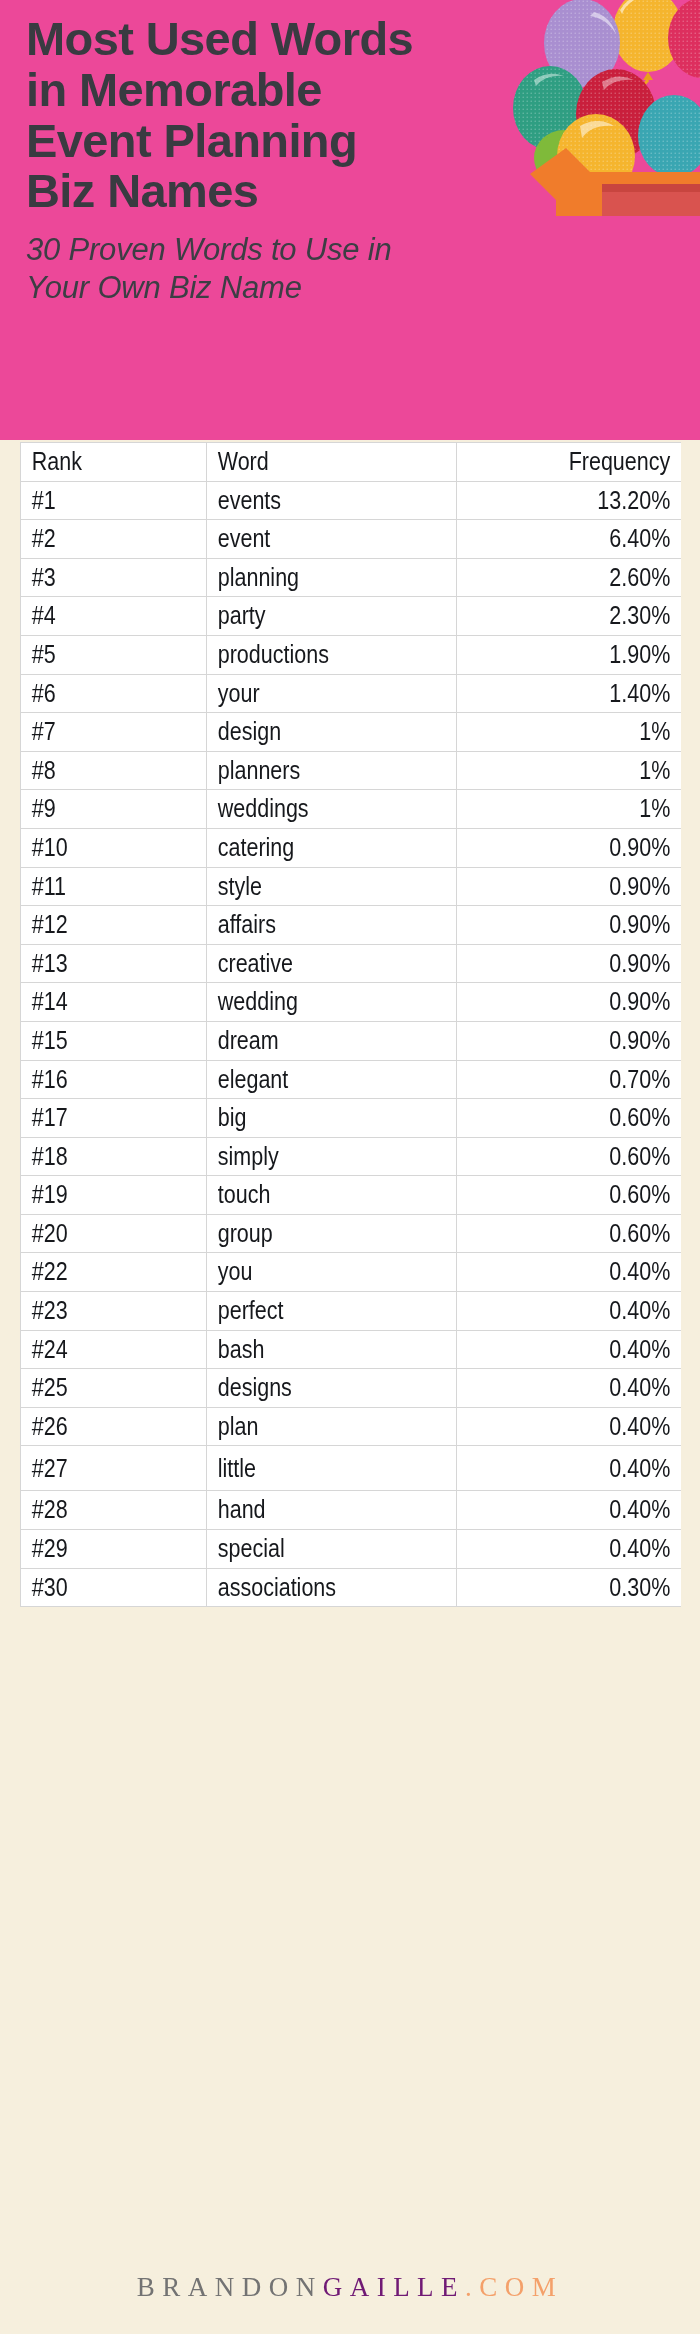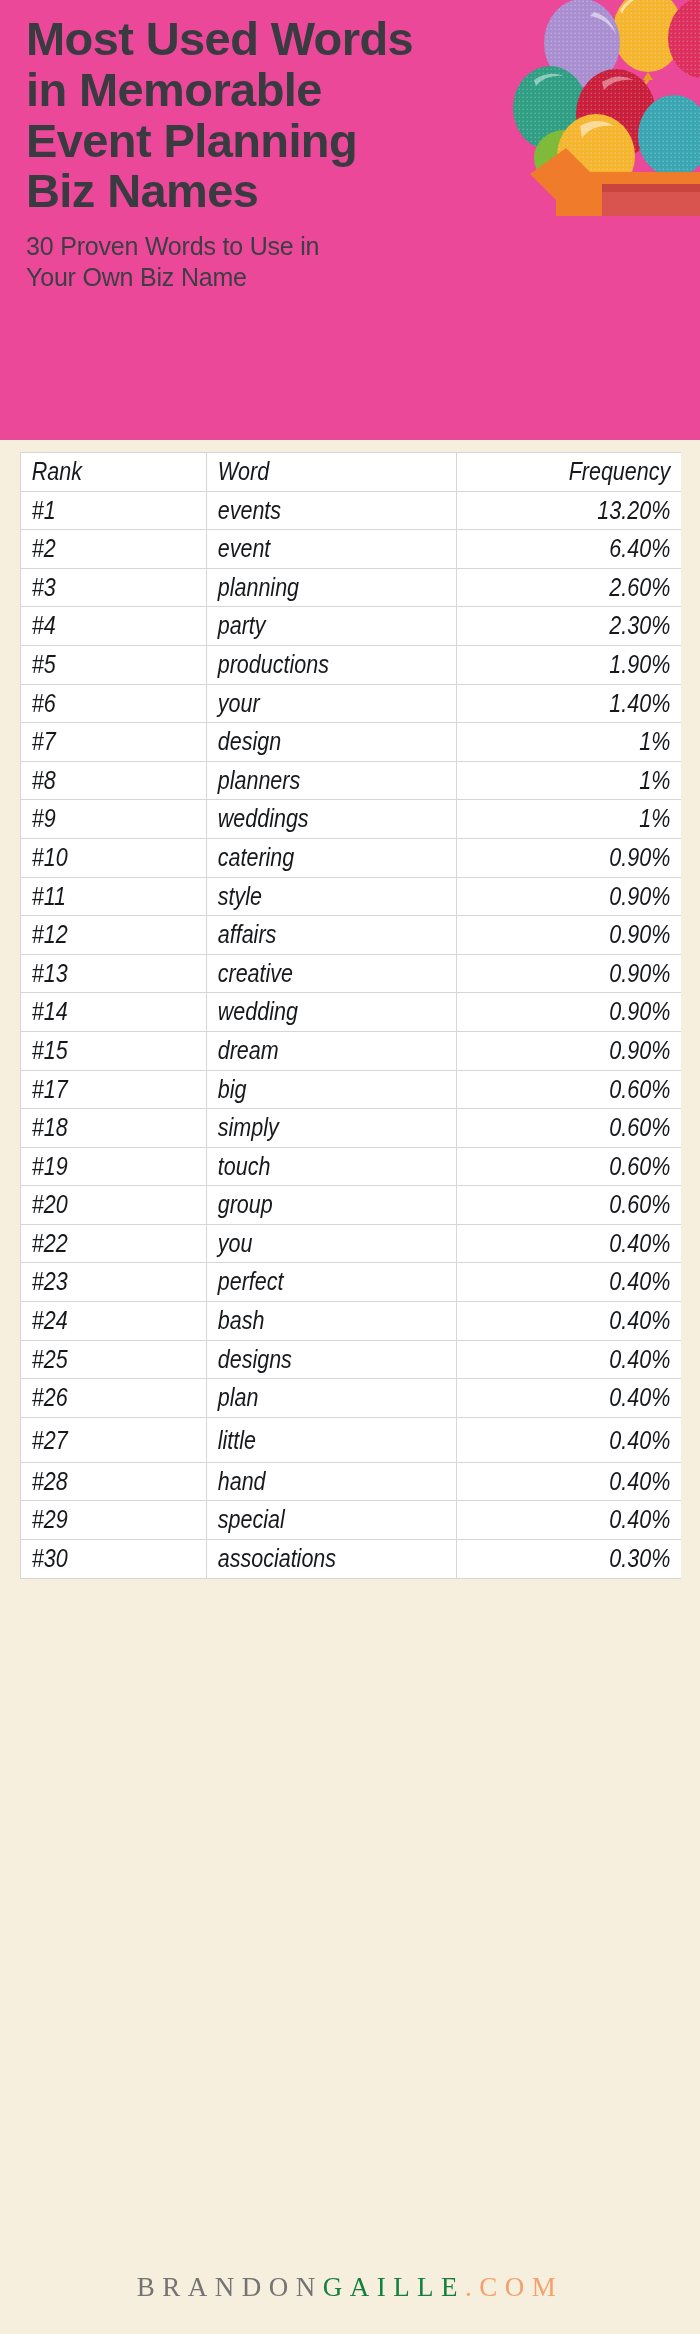--- a/index.html
+++ b/index.html
@@ -35,22 +35,23 @@
     font-weight: bold;
     font-size: 47px;
     line-height: 1.08;
     color: #393b41;
     letter-spacing: -0.6px;
     margin: 0;
     white-space: pre-line;
   }
   #subtitle {
     font-family: "Liberation Sans", sans-serif;
+    font-style: italic;
     font-weight: normal;
-    font-size: 25px;
+    font-size: 31px;
     line-height: 1.22;
     color: #3c3e44;
     margin: 14px 0 0 0;
     white-space: pre-line;
     letter-spacing: -0.2px;
   }
 
   
   #balloon-art {
     position: absolute;
@@ -58,23 +59,22 @@
     top: -4px;
     width: 270px;
     height: 220px;
     z-index: 1;
   }
 
   
   #table-wrap {
     position: absolute;
     left: 20px;
-    top: 452px;
+    top: 442px;
     width: 580px;
-    font-style: italic;
   }
   table.data {
     border-collapse: collapse;
     width: 660px;
     table-layout: fixed;
     background: #ffffff;
   }
   table.data col.c-rank  { width: 186px; }
   table.data col.c-word  { width: 250px; }
   table.data col.c-freq  { width: 224px; }
@@ -110,21 +110,21 @@
     left: 0;
     top: 2272px;
     width: 700px;
     text-align: center;
     font-family: "Liberation Serif", serif;
     font-size: 27px;
     letter-spacing: 7.5px;
     white-space: nowrap;
   }
   #footer .brand-a { color: #737373; }
-  #footer .brand-b { color: #15803d; }
+  #footer .brand-b { color: #701a75; }
   #footer .brand-c { color: #f4a06a; margin-top: 17px; }
 </style>
 </head>
 <body>
 
 <div id="header">
 
   <svg id="balloon-art" viewBox="0 0 270 220" xmlns="http://www.w3.org/2000/svg">
     <defs>
       <pattern id="dots" width="4" height="4" patternUnits="userSpaceOnUse">
@@ -282,20 +282,25 @@
           <td class="rank">#14</td>
           <td class="word">wedding</td>
           <td class="freq">0.90%</td>
         </tr>
         <tr>
           <td class="rank">#15</td>
           <td class="word">dream</td>
           <td class="freq">0.90%</td>
         </tr>
         <tr>
+          <td class="rank">#16</td>
+          <td class="word">elegant</td>
+          <td class="freq">0.70%</td>
+        </tr>
+        <tr>
           <td class="rank">#17</td>
           <td class="word">big</td>
           <td class="freq">0.60%</td>
         </tr>
         <tr>
           <td class="rank">#18</td>
           <td class="word">simply</td>
           <td class="freq">0.60%</td>
         </tr>
         <tr>

